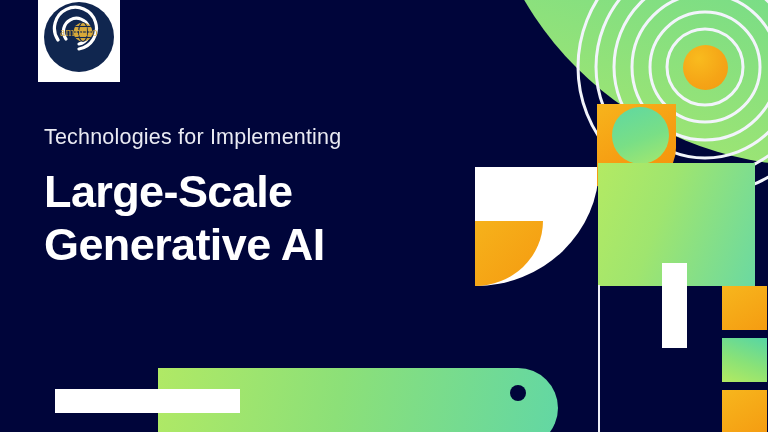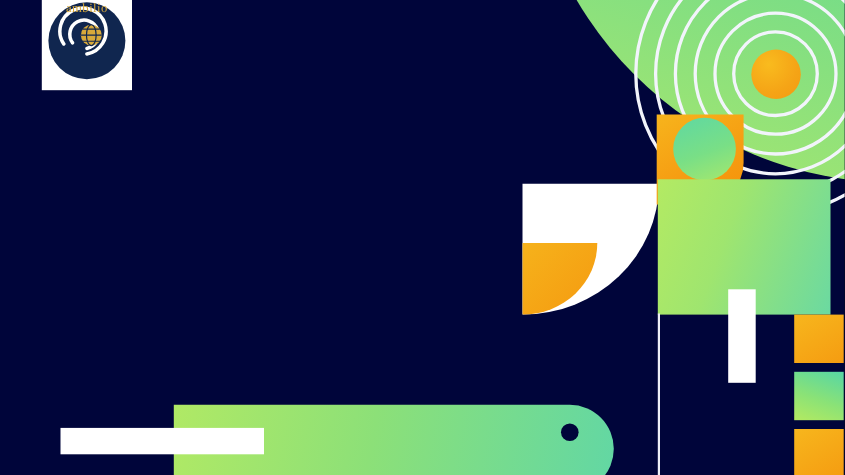--- a/index.html
+++ b/index.html
@@ -89,21 +89,21 @@
   
   .logo{
     position:absolute;left:38px;top:-8px;width:82px;height:90px;
     background:#ffffff;
     display:flex;align-items:center;justify-content:center;
   }
   .logo-circle{
     width:70px;height:70px;border-radius:50%;
     background:#10264f;
     position:relative;
-    display:flex;align-items:flex-start;justify-content:center;
+    display:flex;align-items:center;justify-content:center;
   }
   .logo-mark{position:absolute;left:0;top:2px;width:70px;height:52px;}
   .logo-text{
     position:relative;z-index:2;
     font-size:11.5px;letter-spacing:.4px;
     color:#d8a93a;font-family:"Liberation Serif", serif;
     margin-bottom:11px;
   }
 
   
@@ -171,14 +171,21 @@
           <ellipse cx="39" cy="28" rx="4.4" ry="9.5"></ellipse>
           <line x1="29.5" y1="28" x2="48.5" y2="28"></line>
           <line x1="31.2" y1="22.5" x2="46.8" y2="22.5"></line>
           <line x1="31.2" y1="33.5" x2="46.8" y2="33.5"></line>
         </g>
       </svg>
       <span class="logo-text">ambilio</span>
     </div>
   </div>
 
+  <div class="text-block">
+    <p class="eyebrow">Technologies for Implementing</p>
+    <h1 class="headline">
+      <span class="l1">Large-Scale</span>
+      <span class="l2">Generative AI</span>
+    </h1>
+  </div>
 
 </div>
 
 </body></html>

